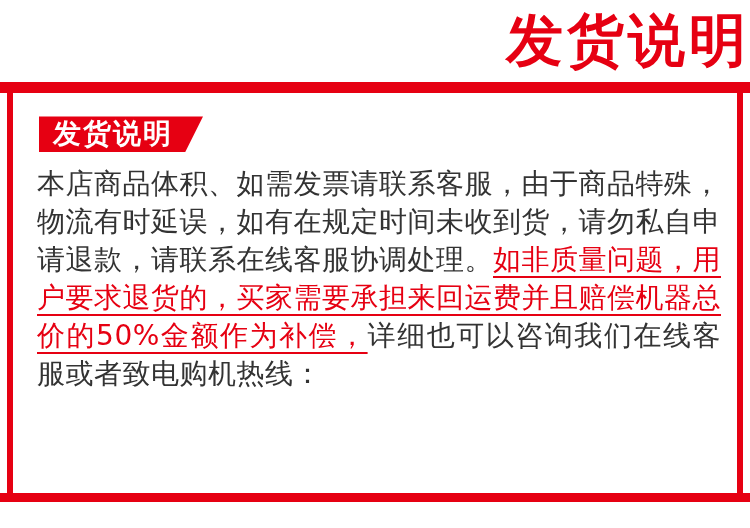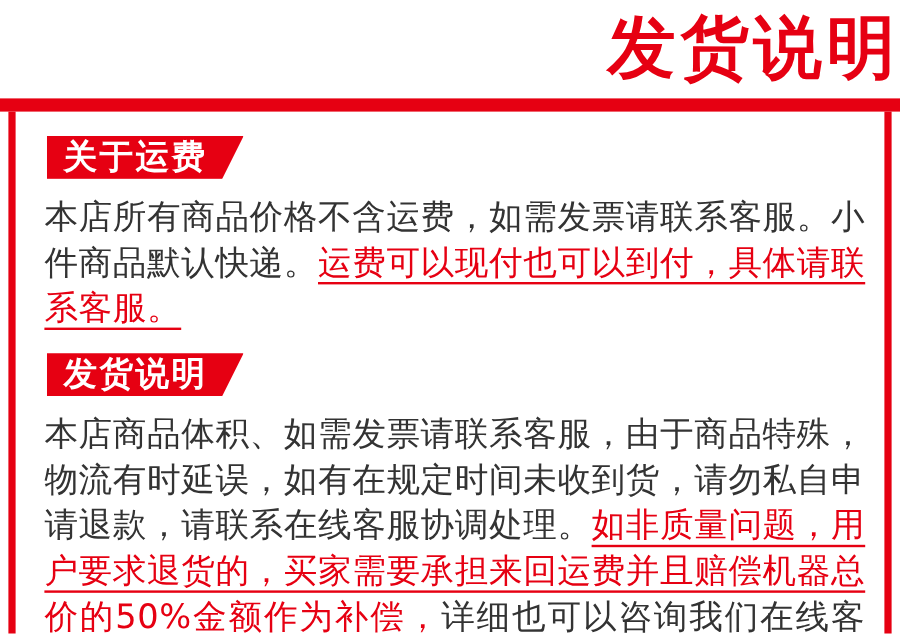--- a/index.html
+++ b/index.html
@@ -74,26 +74,20 @@
 </head>
 <body>
 
 <div class="page">
 
   <h1 class="title">发货说明</h1>
 
   <div class="notice-box">
     <div class="notice-inner">
 
-      <section class="section-shipping-fee">
-        <div class="ribbon">
-          <span>关于运费</span>
-        </div>
-        <p class="para"><span>本店所有商品价格不含运费，如需发票请联系客服。小件商品默认快递。</span><span class="red-em">运费可以现付也可以到付，具体请联系客服。</span></p>
-      </section>
 
       <section class="section-returns">
         <div class="ribbon">
           <span>发货说明</span>
         </div>
         <p class="para"><span>本店商品体积、如需发票请联系客服，由于商品特殊，物流有时延误，如有在规定时间未收到货，请勿私自申请退款，请联系在线客服协调处理。</span><span class="red-em">如非质量问题，用户要求退货的，买家需要承担来回运费并且赔偿机器总价的50%金额作为补偿，</span><span>详细也可以咨询我们在线客服或者致电购机热线：</span></p>
       </section>
 
     </div>
   </div>

